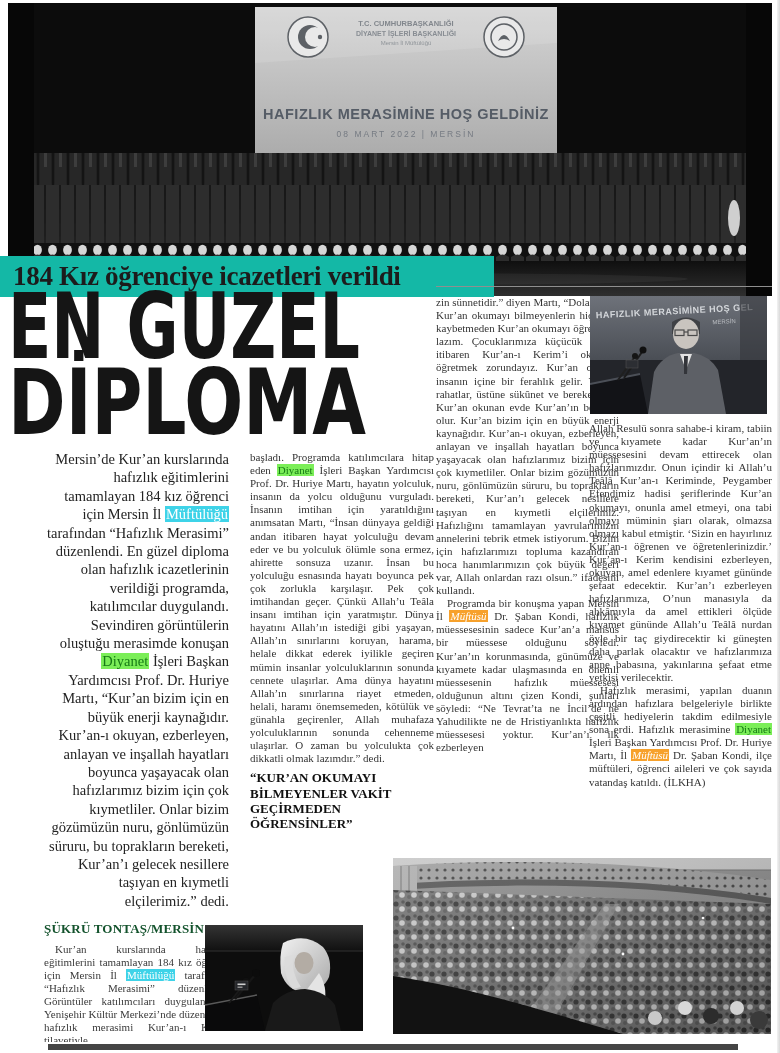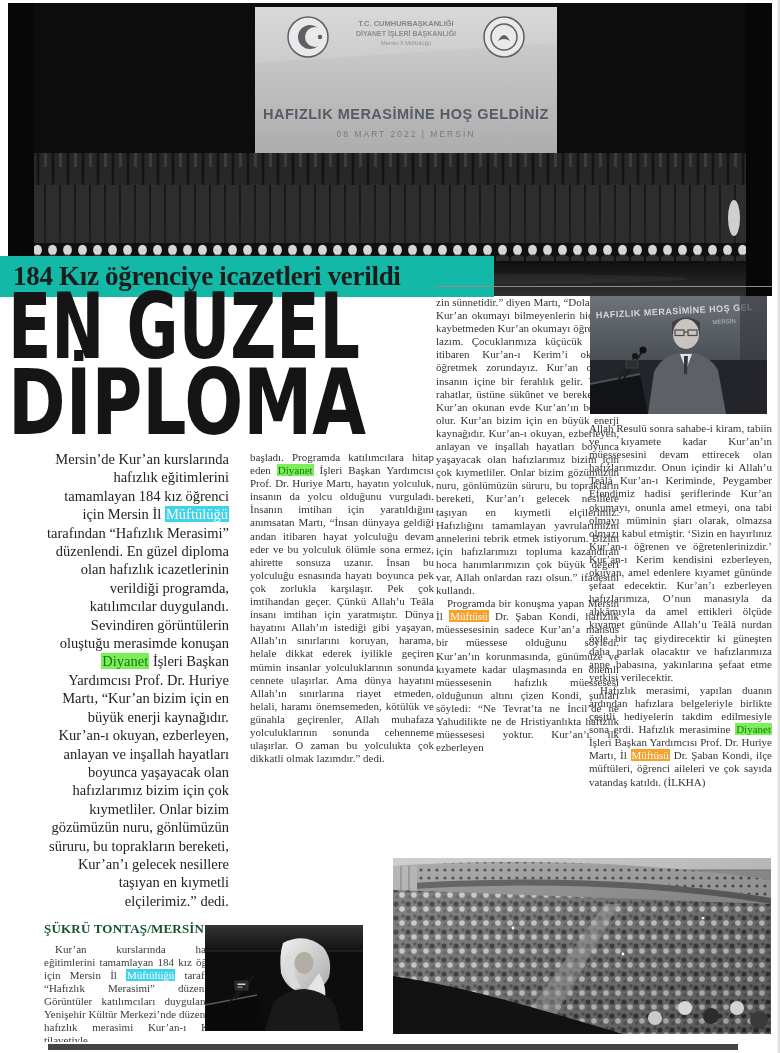--- a/index.html
+++ b/index.html
@@ -32,21 +32,21 @@
   p{margin:0;}
   .intro{font-size:14.5px;line-height:18.4px;text-align:right;color:#232323;}
   .byline{font-size:13px;font-weight:bold;letter-spacing:.2px;margin:11px 0 6px 0;color:#14532d;}
   .small-p{font-size:11px;line-height:13px;text-align:justify;color:#3a3a3a;}
   .body-p{font-size:11px;line-height:13.1px;text-align:justify;color:#343434;}
   .ind{text-indent:11px;}
   .subhead{font-size:13px;line-height:15.4px;font-weight:bold;color:#101010;margin:5px 0 4px 0;}
 
   .hl-cyan{background:#3ed3e8;color:#ffffff;padding:0 1px;}
   .hl-green{background:#7bee58;color:#157a15;padding:0 1px;}
-  .hl-orange{background:#f7a12b;color:#ffffff;padding:0 1px;}
+  .hl-orange{background:#f7a12b;color:#ffffff;padding:0 1px;font-style:italic;}
 
   
   .manphoto{width:177px;height:118px;margin:1px 0 8px 1px;background:#202020;}
   .womanphoto{position:absolute;left:205px;top:925px;width:158px;height:106px;background:#0d0d0d;}
   .audiencephoto{position:absolute;left:393px;top:858px;width:378px;height:176px;background:#8a8a8a;}
   .manphoto svg,.womanphoto svg,.audiencephoto svg{display:block;}
 
   .bottom-rule{position:absolute;left:48px;top:1044px;width:690px;height:6px;background:#454545;}
 </style>
 </head>
@@ -131,20 +131,21 @@
   </svg>
 
   <div class="col" id="col1">
     <p class="intro"><span>Mersin’de Kur’an kurslarında hafızlık eğitimlerini tamamlayan 184 kız öğrenci için Mersin İl </span><span class="hl-cyan">Müftülüğü</span><span> tarafından “Hafızlık Merasimi” düzenlendi. En güzel diploma olan hafızlık icazetlerinin verildiği programda, katılımcılar duygulandı. Sevindiren görüntülerin oluştuğu merasimde konuşan </span><span class="hl-green">Diyanet</span><span> İşleri Başkan Yardımcısı Prof. Dr. Huriye Martı, “Kur’an bizim için en büyük enerji kaynağıdır. Kur’an-ı okuyan, ezberleyen, anlayan ve inşallah hayatları boyunca yaşayacak olan hafızlarımız bizim için çok kıymetliler. Onlar bizim gözümüzün nuru, gönlümüzün süruru, bu toprakların bereketi, Kur’an’ı gelecek nesillere taşıyan en kıymetli elçilerimiz.” dedi.</span></p>
     <p class="byline">ŞÜKRÜ TONTAŞ/MERSİN</p>
     <p class="small-p ind"><span>Kur’an kurslarında hafızlık eğitimlerini tamamlayan 184 kız öğrenci için Mersin İl </span><span class="hl-cyan">Müftülüğü</span><span> tarafından “Hafızlık Merasimi” düzenlendi. Görüntüler katılımcıları duygulandırdı. Yenişehir Kültür Merkezi’nde düzenlenen hafızlık merasimi Kur’an-ı Kerim tilavetiyle</span></p>
   </div>
 
   <div class="col" id="col2">
     <p class="body-p"><span>başladı. Programda katılımcılara hitap eden </span><span class="hl-green">Diyanet</span><span> İşleri Başkan Yardımcısı Prof. Dr. Huriye Martı, hayatın yolculuk, insanın da yolcu olduğunu vurguladı. İnsanın imtihan için yaratıldığını anımsatan Martı, “İnsan dünyaya geldiği andan itibaren hayat yolculuğu devam eder ve bu yolculuk ölümle sona ermez, ahirette sonsuza uzanır. İnsan bu yolculuğu esnasında hayatı boyunca pek çok zorlukla karşılaşır. Pek çok imtihandan geçer. Çünkü Allah’u Teâla insanı imtihan için yaratmıştır. Dünya hayatını Allah’ın istediği gibi yaşayan, Allah’ın sınırlarını koruyan, harama, helale dikkat ederek iyilikle geçiren mümin insanlar yolculuklarının sonunda cennete ulaşırlar. Ama dünya hayatını Allah’ın sınırlarına riayet etmeden, helali, haramı önemsemeden, kötülük ve günahla geçirenler, Allah muhafaza yolculuklarının sonunda cehenneme ulaşırlar. O zaman bu yolculukta çok dikkatli olmak lazımdır.” dedi.</span></p>
+    <p class="subhead">“KUR’AN OKUMAYI BİLMEYENLER VAKİT GEÇİRMEDEN ÖĞRENSİNLER”</p>
   </div>
 
   <div class="col" id="col3">
     <div class="rule"></div>
     <p class="body-p">zin sünnetidir.” diyen Martı, “Dolayısıyla Kur’an okumayı bilmeyenlerin hiç vakit kaybetmeden Kur’an okumayı öğrenmesi lazım. Çocuklarımıza küçücük yaştan itibaren Kur’an-ı Kerim’i okumayı öğretmek zorundayız. Kur’an okuyan insanın içine bir ferahlık gelir. Yüreği rahatlar, üstüne sükûnet ve bereket iner. Kur’an okunan evde Kur’an’ın bereketi olur. Kur’an bizim için en büyük enerji kaynağıdır. Kur’an-ı okuyan, ezberleyen, anlayan ve inşallah hayatları boyunca yaşayacak olan hafızlarımız bizim için çok kıymetliler. Onlar bizim gözümüzün nuru, gönlümüzün süruru, bu toprakların bereketi, Kur’an’ı gelecek nesillere taşıyan en kıymetli elçilerimiz. Hafızlığını tamamlayan yavrularımızın annelerini tebrik etmek istiyorum. Bizim için hafızlarımızı topluma kazandıran hoca hanımlarımızın çok büyük değeri var, Allah onlardan razı olsun.” ifadesini kullandı.</p>
     <p class="body-p ind"><span>Programda bir konuşma yapan Mersin İl </span><span class="hl-orange">Müftüsü</span><span> Dr. Şaban Kondi, hafızlık müessesesinin sadece Kur’an’a mahsus bir müessese olduğunu söyledi. Kur’an’ın korunmasında, günümüze ve kıyamete kadar ulaşmasında en önemli müessesenin hafızlık müessesesi olduğunun altını çizen Kondi, şunları söyledi: “Ne Tevrat’ta ne İncil’de ne Yahudilikte ne de Hristiyanlıkta hafızlık müessesesi yoktur. Kur’an’ı ilk ezberleyen</span></p>
   </div>
 
   <div class="col" id="col4">
     <div class="rule"></div>

